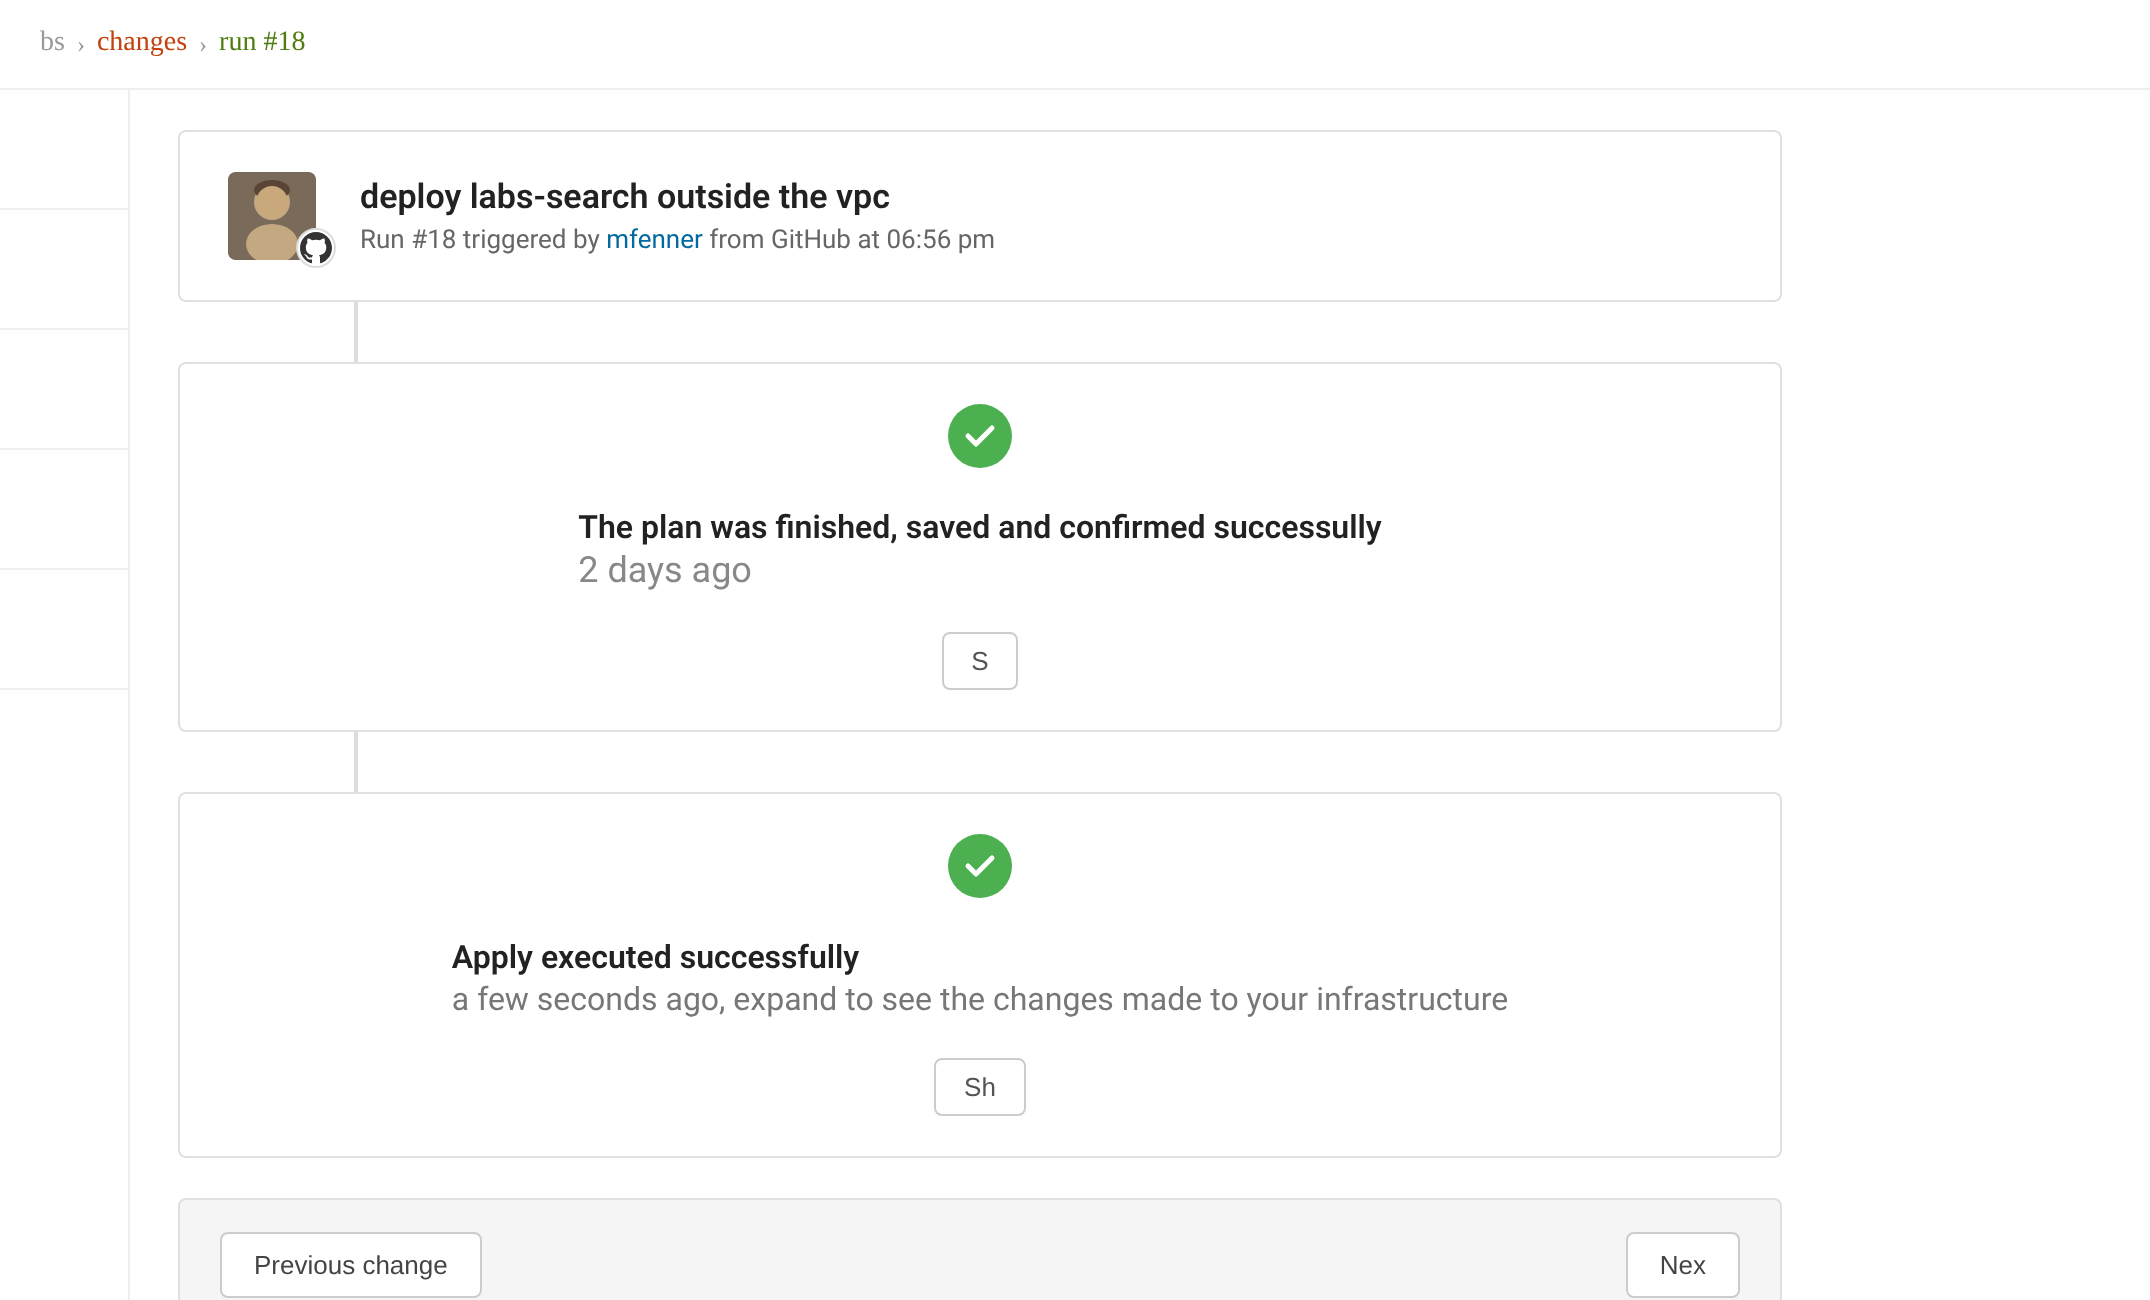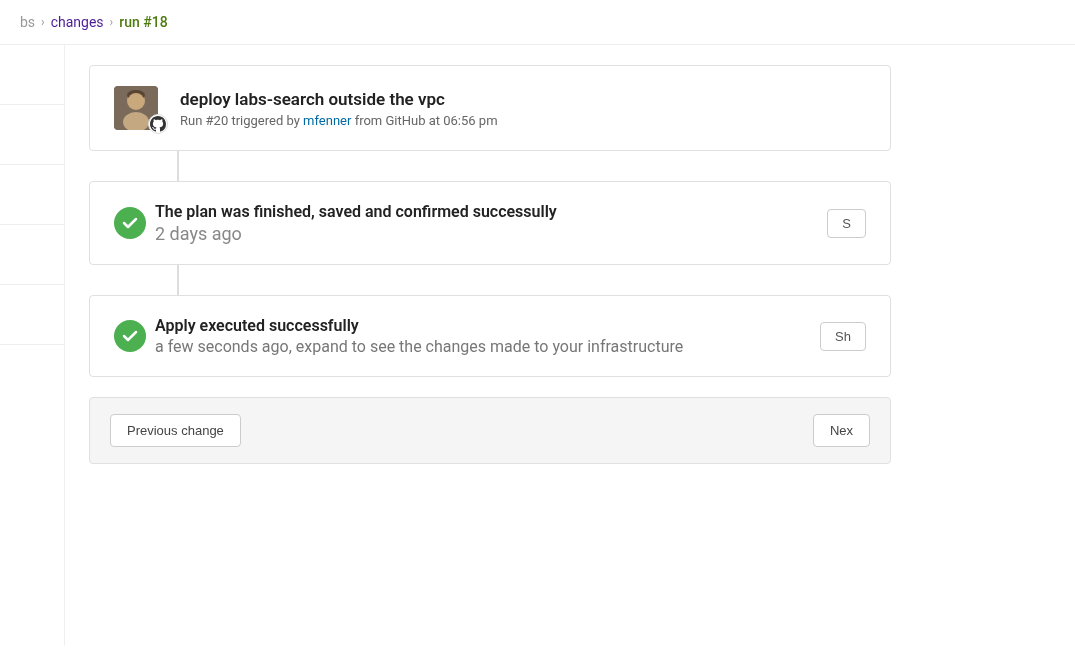--- a/index.html
+++ b/index.html
@@ -12,23 +12,24 @@
     }
 
     
     .breadcrumb {
       display: flex;
       align-items: center;
       padding: 14px 20px;
       border-bottom: 1px solid #eee;
       font-size: 14px;
       gap: 6px;
+      font-family: Liberation Serif, serif;
     }
     .breadcrumb-item {
-      color: #4c1d95;
+      color: #c2410c;
       cursor: pointer;
       text-decoration: none;
     }
     .breadcrumb-separator {
       color: #999;
       font-size: 12px;
     }
     .breadcrumb-current {
       color: #4d7c0f;
       font-weight: 500;
@@ -151,21 +152,22 @@
     }
 
     
     .status-card {
       background: #fff;
       border: 1px solid #e0e0e0;
       border-radius: 4px;
       padding: 20px 24px;
       display: flex;
       align-items: center;
-      gap: 9px;
+      gap: 20px;
+      flex-direction: column;
     }
 
     .status-icon {
       width: 32px;
       height: 32px;
       border-radius: 50%;
       background: #4caf50;
       display: flex;
       align-items: center;
       justify-content: center;
@@ -282,21 +284,21 @@
           <div class="avatar-github">
 
             <svg width="16" height="16" viewBox="0 0 16 16" fill="#333" xmlns="http://www.w3.org/2000/svg">
               <path d="M8 0C3.58 0 0 3.58 0 8c0 3.54 2.29 6.53 5.47 7.59.4.07.55-.17.55-.38 0-.19-.01-.82-.01-1.49-2.01.37-2.53-.49-2.69-.94-.09-.23-.48-.94-.82-1.13-.28-.15-.68-.52-.01-.53.63-.01 1.08.58 1.23.82.72 1.21 1.87.87 2.33.66.07-.52.28-.87.51-1.07-1.78-.2-3.64-.89-3.64-3.95 0-.87.31-1.59.82-2.15-.08-.2-.36-1.02.08-2.12 0 0 .67-.21 2.2.82.64-.18 1.32-.27 2-.27.68 0 1.36.09 2 .27 1.53-1.04 2.2-.82 2.2-.82.44 1.1.16 1.92.08 2.12.51.56.82 1.27.82 2.15 0 3.07-1.87 3.75-3.65 3.95.29.25.54.73.54 1.48 0 1.07-.01 1.93-.01 2.2 0 .21.15.46.55.38A8.013 8.013 0 0016 8c0-4.42-3.58-8-8-8z"></path>
             </svg>
           </div>
         </div>
         <div class="card-content">
           <div class="card-title">deploy labs-search outside the vpc</div>
           <div class="card-subtitle">
-            <span>Run #20 triggered by </span><a>mfenner</a><span> from GitHub at 06:56 pm</span>
+            <span>Run #18 triggered by </span><a>mfenner</a><span> from GitHub at 06:56 pm</span>
           </div>
         </div>
       </div>
 
       <div class="connector-line"></div>
 
       <div class="status-card card-overflow">
         <div class="status-icon">
           <svg viewBox="0 0 18 18" fill="none" xmlns="http://www.w3.org/2000/svg">
             <path d="M3 9l4 4 8-8" stroke="white" stroke-width="2.5" stroke-linecap="round" stroke-linejoin="round"></path>

